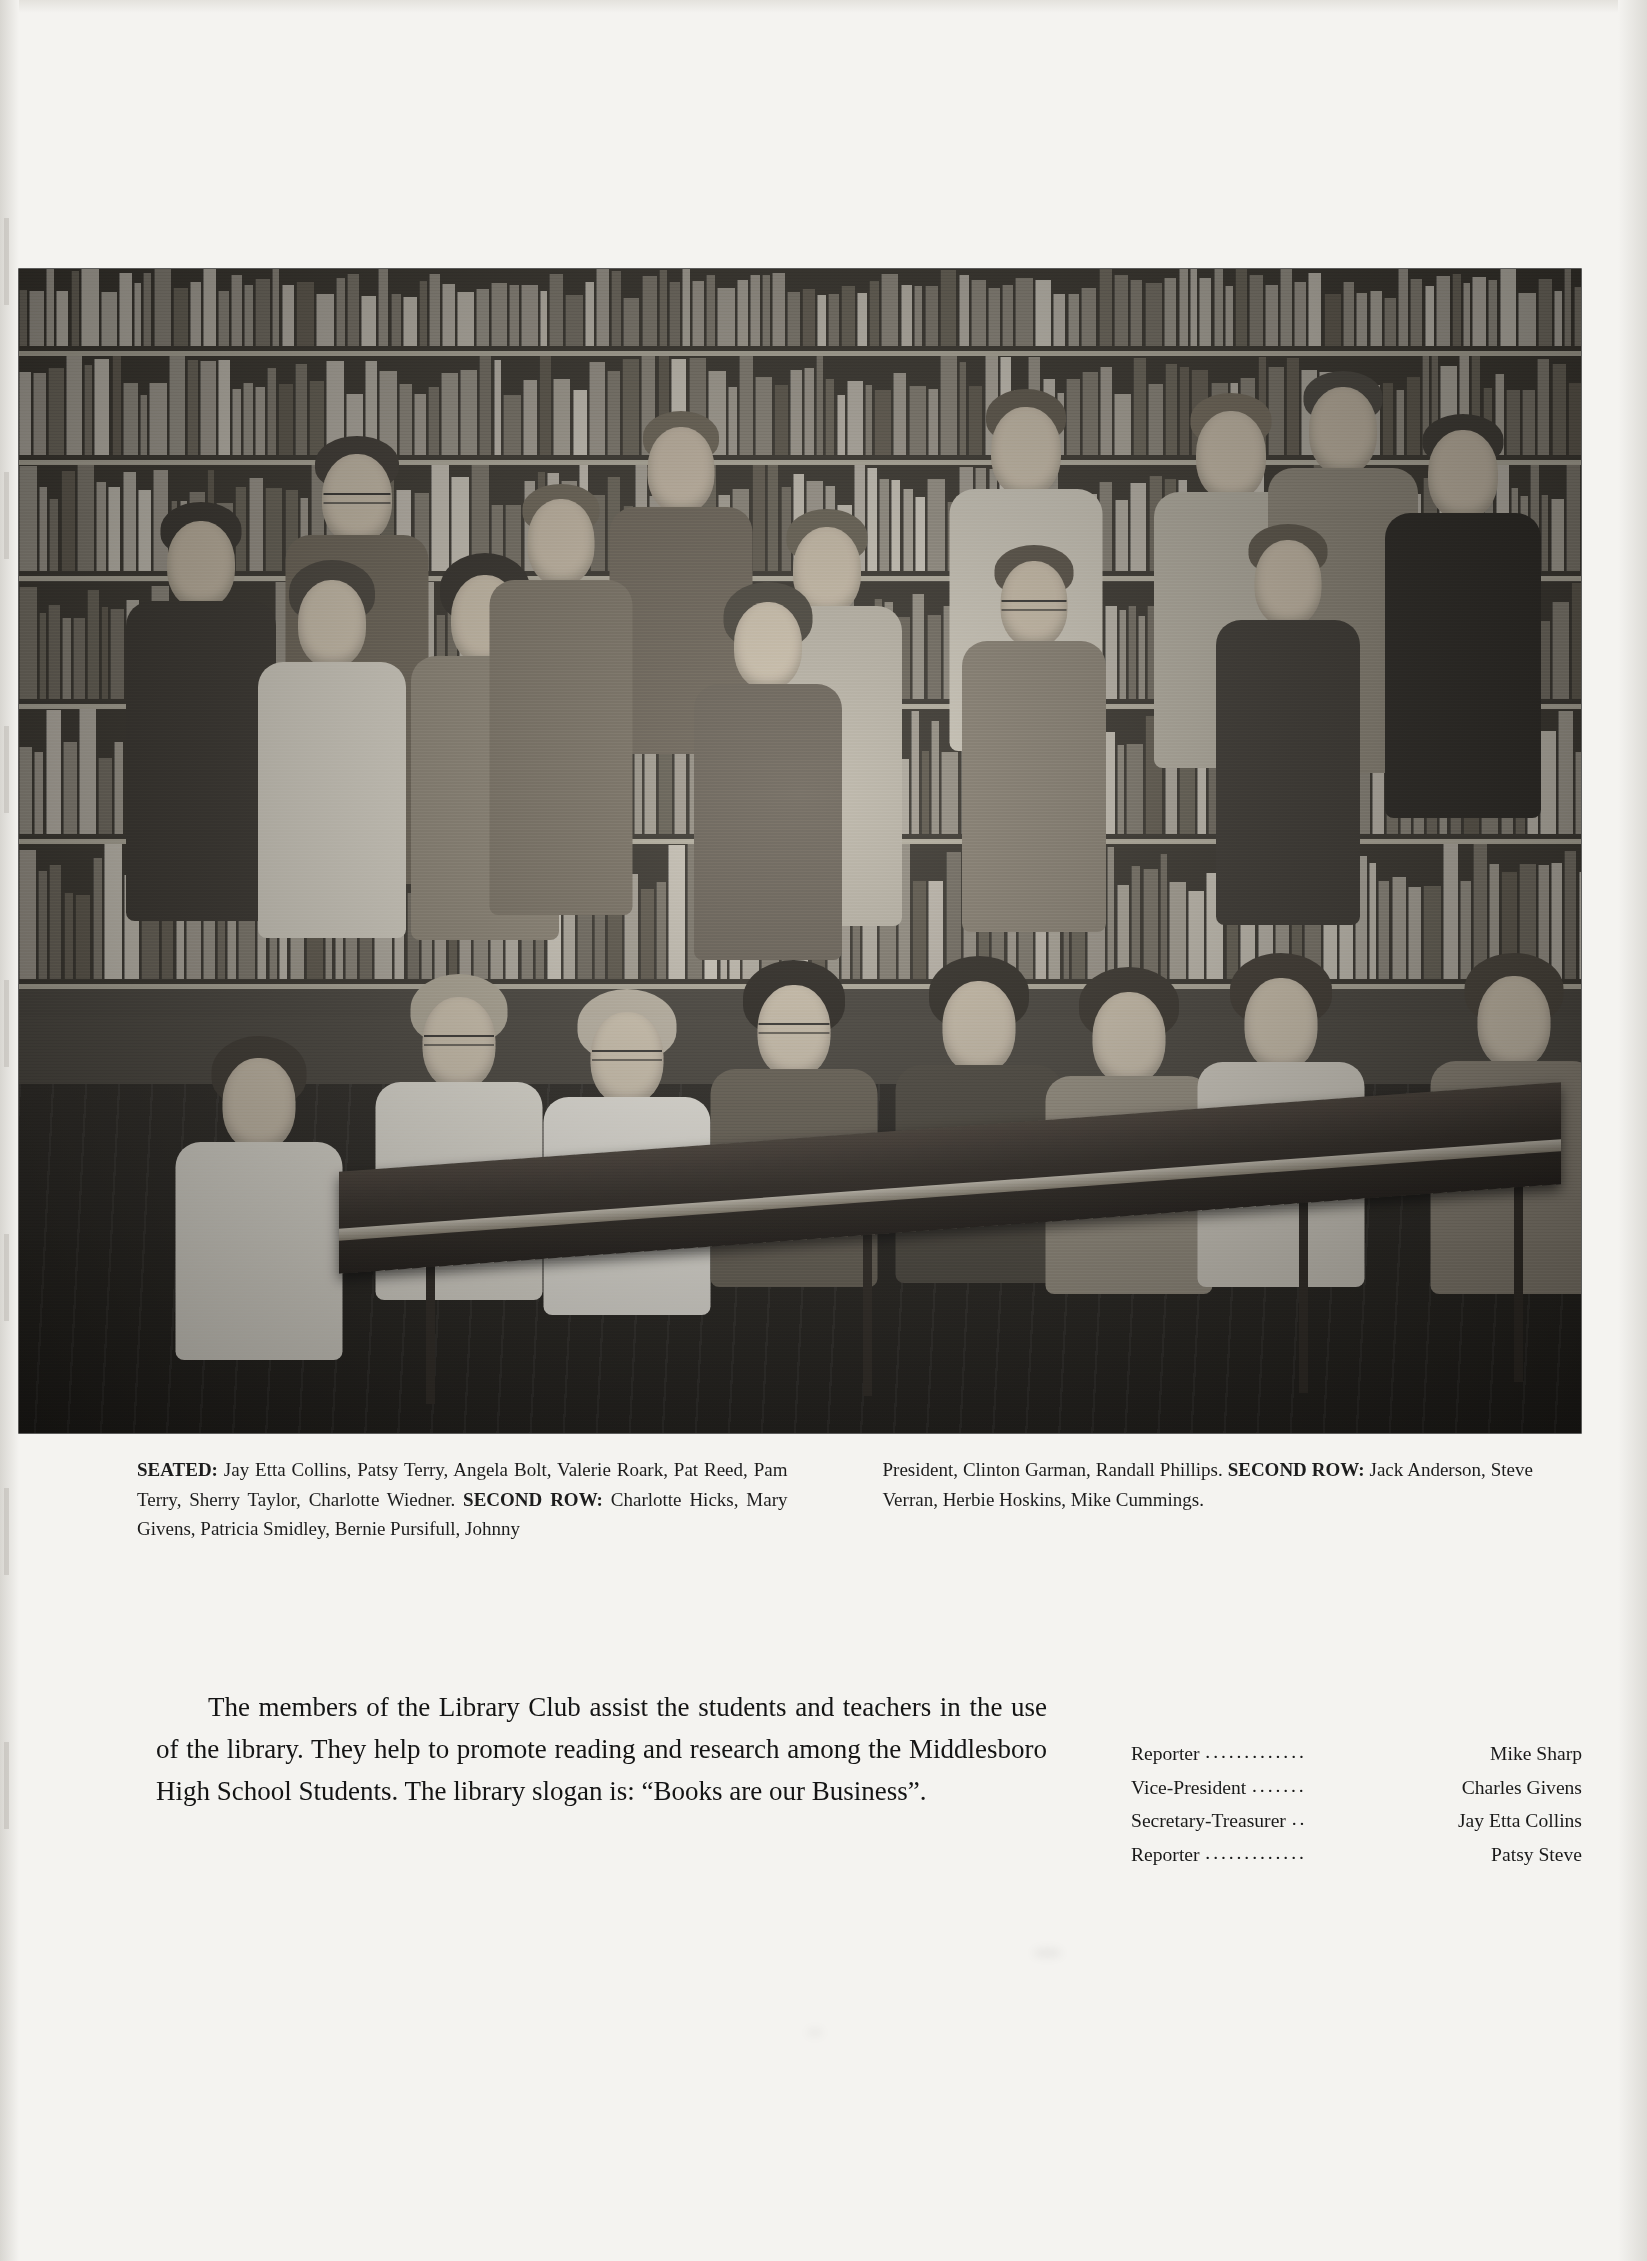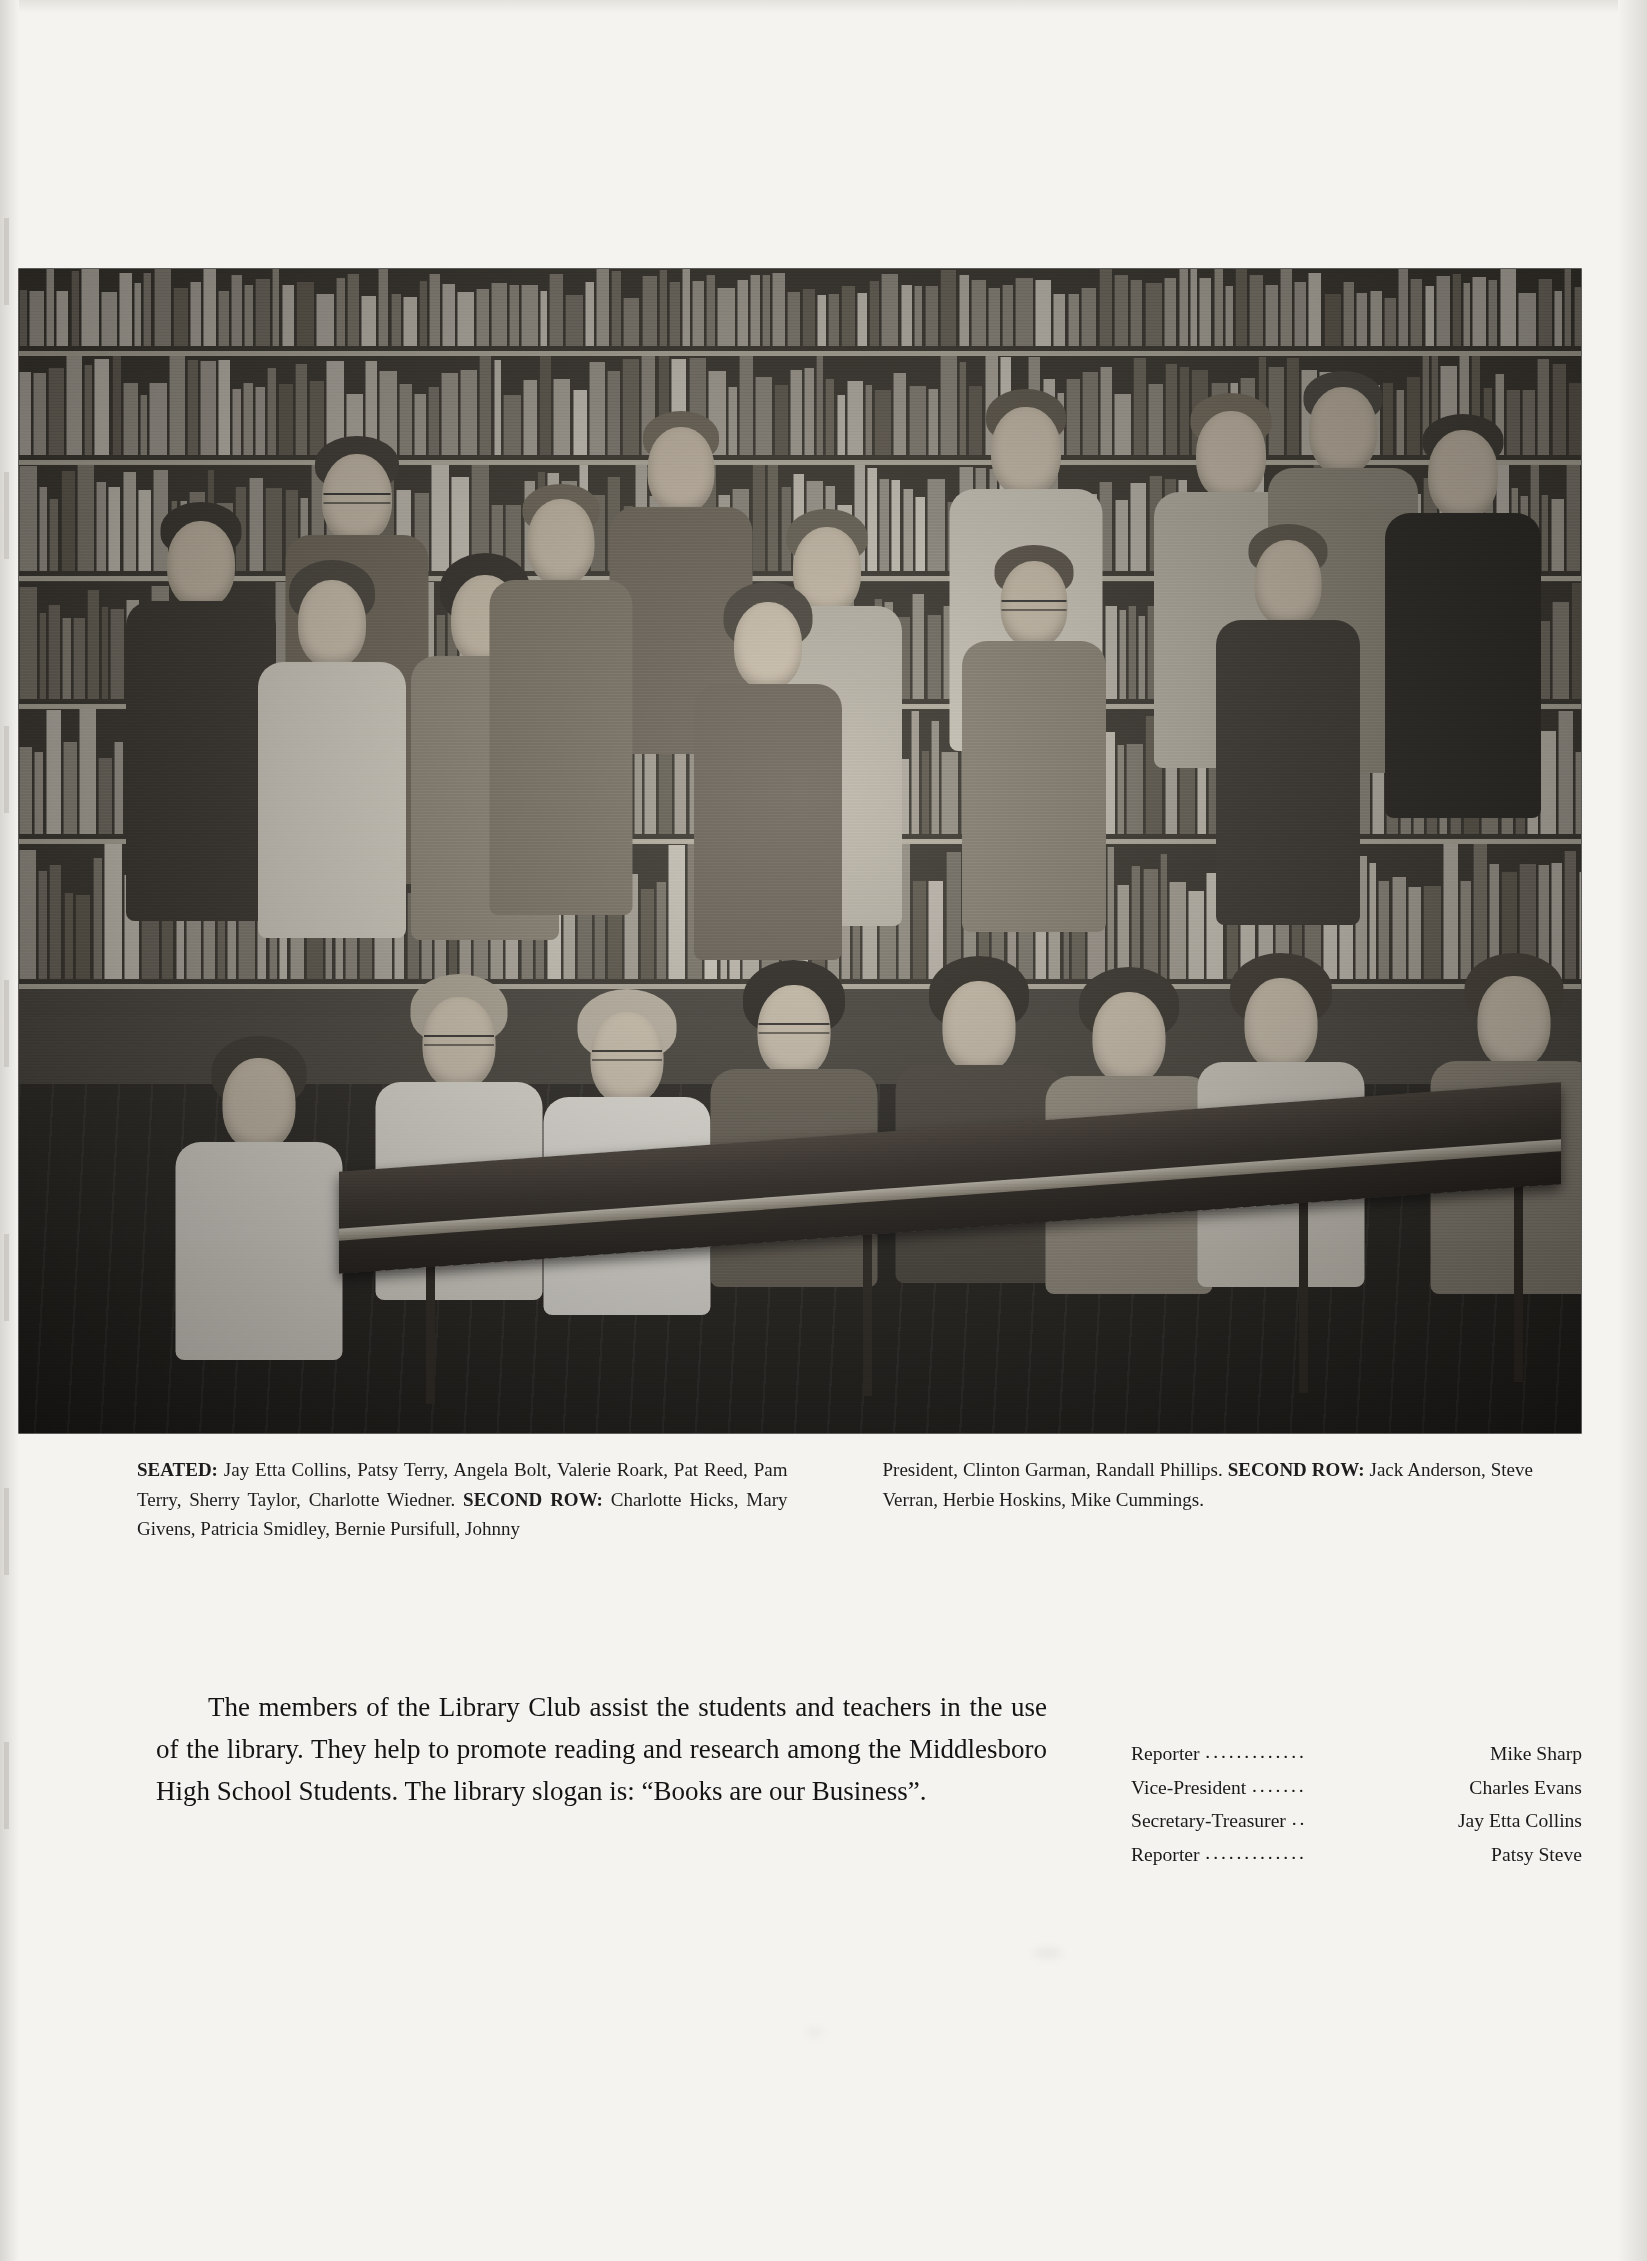--- a/index.html
+++ b/index.html
@@ -1134,21 +1134,21 @@
 
   <div class="officers">
     <div class="off-row">
       <span class="role">Reporter</span>
       <span class="dots">.............</span>
       <span class="name">Mike  Sharp</span>
     </div>
     <div class="off-row">
       <span class="role">Vice-President</span>
       <span class="dots">.......</span>
-      <span class="name">Charles  Evans</span>
+      <span class="name">Charles  Givens</span>
     </div>
     <div class="off-row">
       <span class="role">Secretary-Treasurer</span>
       <span class="dots">..</span>
       <span class="name">Jay Etta Collins</span>
     </div>
     <div class="off-row">
       <span class="role">Reporter</span>
       <span class="dots">.............</span>
       <span class="name">Patsy  Steve</span>

